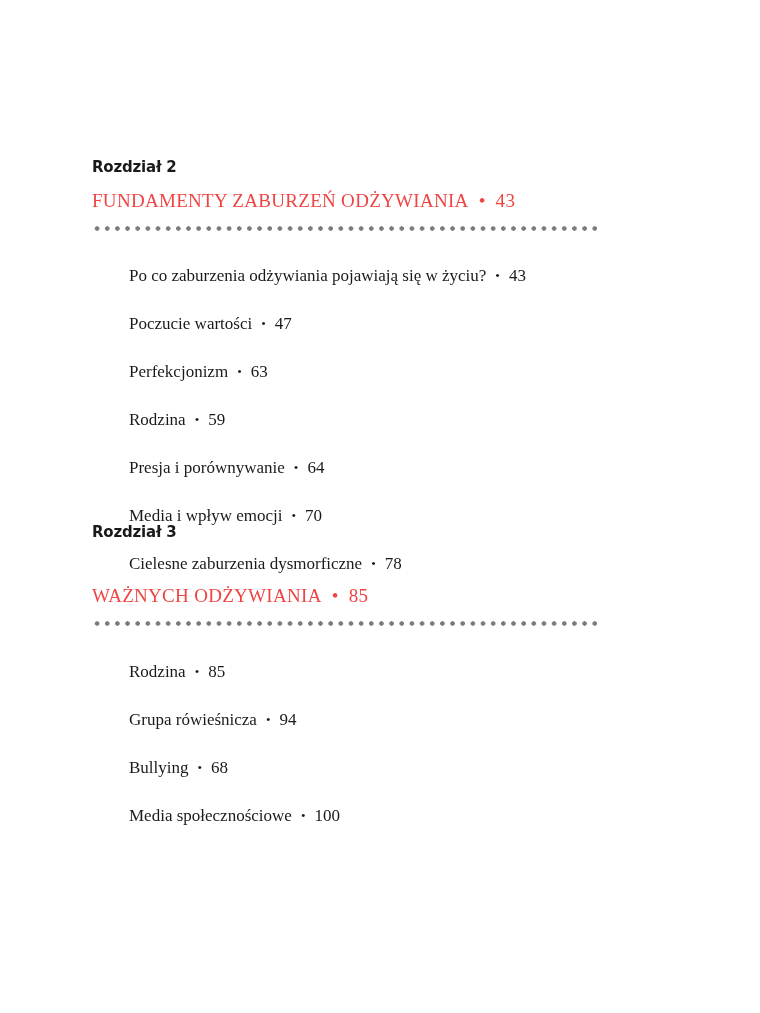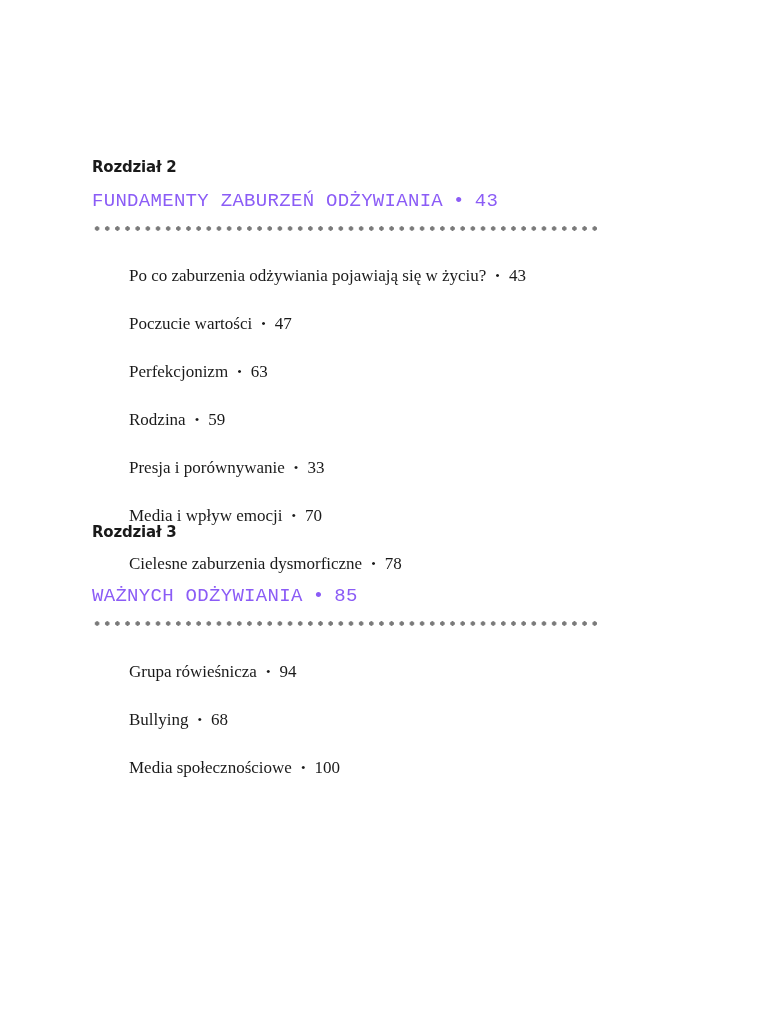--- a/index.html
+++ b/index.html
@@ -4,22 +4,22 @@
 <style>
   html, body { margin: 0; padding: 0; background: #ffffff; }
   body { width: 760px; height: 1013px; position: relative; overflow: hidden; color: #1a1a1a; }
   .page { position: absolute; left: 0; top: 0; width: 760px; height: 1013px; }
   .chapter { position: absolute; left: 92px; width: 510px; }
   .chapter-label {
     font-family: "DejaVu Sans", sans-serif; font-weight: bold; font-size: 15px;
     letter-spacing: -0.2px; color: #1a1a1a; margin: 0; line-height: 18px;
   }
   .chapter-title {
-    font-family: Liberation Mono, monospace; font-weight: normal; font-size: 19px;
-    letter-spacing: 0.3px; color: #8b5cf6; margin: 10px 0 0 0; line-height: 30px;
+    font-family: Liberation Serif, serif; font-weight: normal; font-size: 19px;
+    letter-spacing: 0.3px; color: #ef4444; margin: 10px 0 0 0; line-height: 30px;
   }
   .chapter-title .sep { padding: 0 10px; }
   .dots {
     height: 5px; margin-top: 10px; width: 510px;
     background-image: radial-gradient(circle, #7a7a7a 2px, transparent 2.4px);
     background-size: 10.16px 5px; background-repeat: repeat-x; background-position: 0 0;
   }
   .entries { list-style: none; margin: 0; padding: 0; position: absolute; left: 129px; }
   .entry {
     font-family: "Liberation Serif", serif; font-size: 17px; line-height: 47px;
@@ -38,33 +38,34 @@
       <span>FUNDAMENTY ZABURZEŃ ODŻYWIANIA</span><span class="sep">•</span><span>43</span>
     </p>
     <div class="dots"></div>
   </section>
 
   <ul class="entries" style="top:252px;">
     <li class="entry"><span>Po co zaburzenia odżywiania pojawiają się w życiu?</span><span class="bullet">•</span><span>43</span></li>
     <li class="entry"><span>Poczucie wartości</span><span class="bullet">•</span><span>47</span></li>
     <li class="entry"><span>Perfekcjonizm</span><span class="bullet">•</span><span>63</span></li>
     <li class="entry"><span>Rodzina</span><span class="bullet">•</span><span>59</span></li>
-    <li class="entry"><span>Presja i porównywanie</span><span class="bullet">•</span><span>33</span></li>
+    <li class="entry"><span>Presja i porównywanie</span><span class="bullet">•</span><span>64</span></li>
     <li class="entry"><span>Media i wpływ emocji</span><span class="bullet">•</span><span>70</span></li>
     <li class="entry"><span>Cielesne zaburzenia dysmorficzne</span><span class="bullet">•</span><span>78</span></li>
   </ul>
 
   <section class="chapter" style="top:523px;">
     <p class="chapter-label">Rozdział 3</p>
     <p class="chapter-title">
       <br>
       <span>WAŻNYCH ODŻYWIANIA</span><span class="sep">•</span><span>85</span>
     </p>
     <div class="dots"></div>
   </section>
 
   <ul class="entries" style="top:648px;">
+    <li class="entry"><span>Rodzina</span><span class="bullet">•</span><span>85</span></li>
     <li class="entry"><span>Grupa rówieśnicza</span><span class="bullet">•</span><span>94</span></li>
     <li class="entry"><span>Bullying</span><span class="bullet">•</span><span>68</span></li>
     <li class="entry"><span>Media społecznościowe</span><span class="bullet">•</span><span>100</span></li>
   </ul>
 
 </div>
 
 </body></html>

